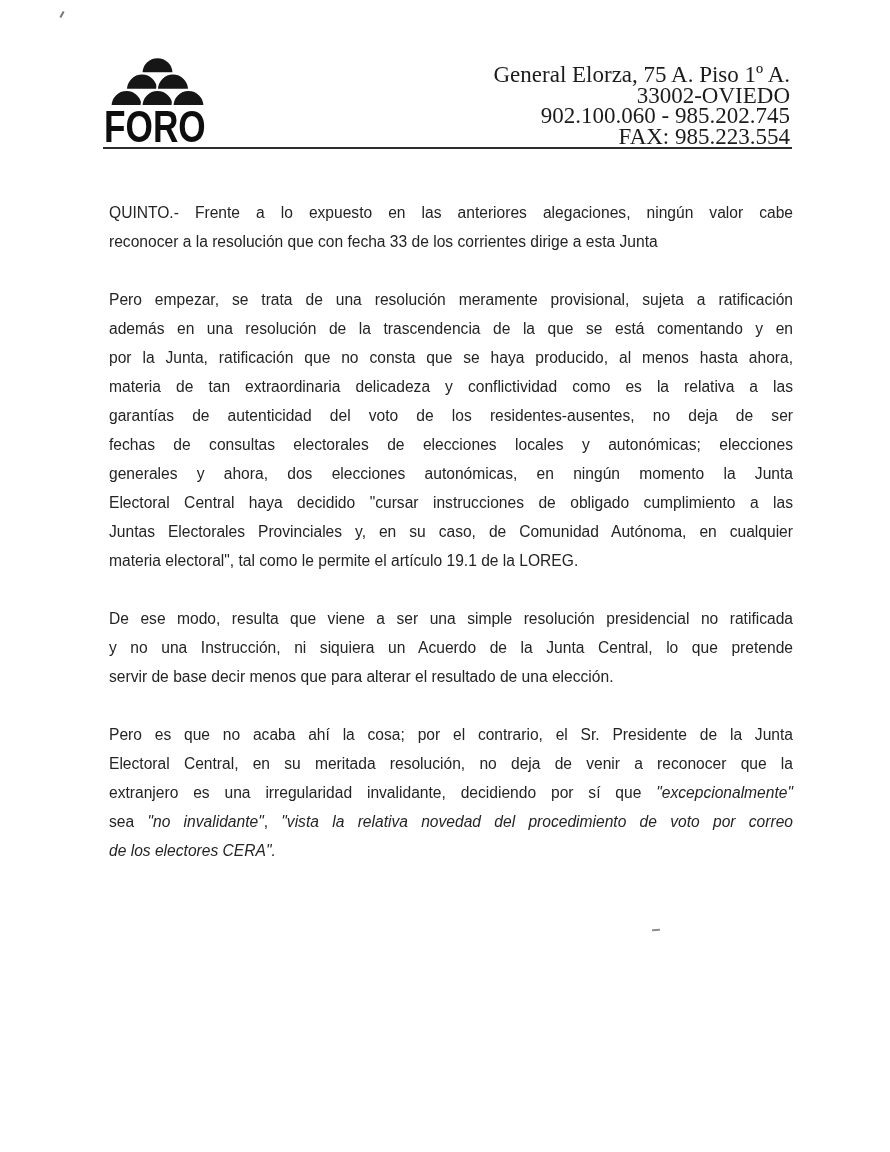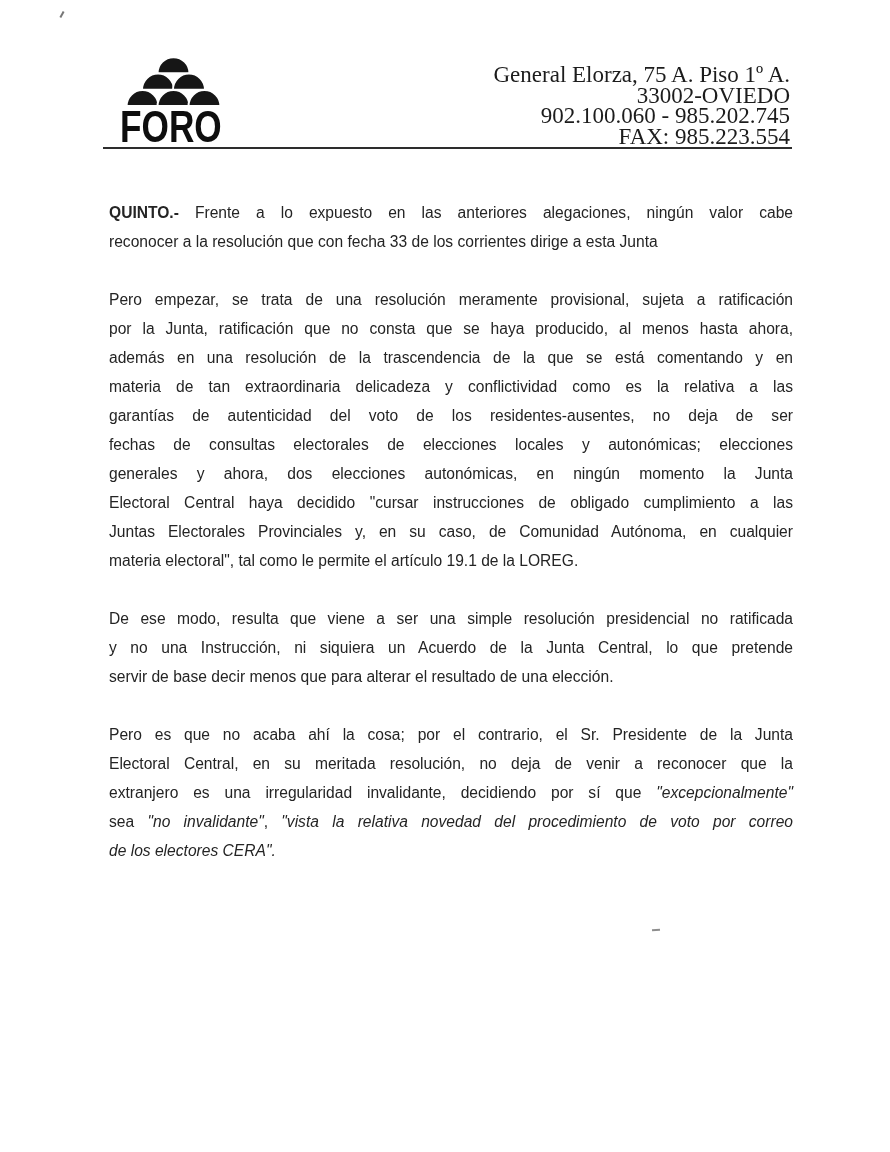--- a/index.html
+++ b/index.html
@@ -7,21 +7,21 @@
     position:relative;width:890px;height:1152px;background:#ffffff;
     font-family:"Liberation Sans",sans-serif;overflow:hidden;margin:0 auto;
     color:#242424;
   }
   
   .artifact-tl{position:absolute;left:61px;top:11px;width:2px;height:7px;
     background:#555;transform:rotate(28deg);opacity:.8;}
   .artifact-dash{position:absolute;left:652px;top:929px;width:8px;height:2px;
     background:#8d8d8d;transform:rotate(-4deg);}
   
-  .logo{position:absolute;left:120px;top:48px;width:110px;}
+  .logo{position:absolute;left:104px;top:48px;width:110px;}
   .logo-domes{display:block;margin-left:6px;}
   .logo-domes path{fill:#161616;stroke:#ffffff;stroke-width:2;}
   .logo-text{
     font-weight:bold;font-size:44px;line-height:38px;color:#0e0e0e;
     transform:scaleX(0.80);transform-origin:0 50%;letter-spacing:0;
     white-space:nowrap;margin-top:0;
   }
   .address{
     position:absolute;right:100px;top:47px;text-align:right;
     font-family:"Liberation Serif",serif;font-size:23px;line-height:20.5px;
@@ -30,21 +30,21 @@
   }
   .rule{position:absolute;left:103px;top:147px;width:689px;height:2px;
     background:#2d2d2d;}
   
   .doc{position:absolute;left:109px;top:198px;width:684px;font-size:15.6px;}
   .para{margin:0 0 29px 0;}
   .para:last-child{margin-bottom:8px;}
   .line{line-height:29px;text-align:justify;text-align-last:justify;
     white-space:normal;}
   .line:last-child{text-align-last:left;}
-  .b{font-weight:bold;}
+  .b{font-weight:normal;}
   .i{font-style:italic;}
   .iu{font-style:italic;
     text-underline-offset:3px;text-decoration-thickness:1.3px;}
 </style>
 </head>
 <body>
 
 <div class="page">
 
   <div class="artifact-tl"></div>
@@ -73,22 +73,22 @@
     <div class="rule"></div>
   </div>
 
   <div class="doc">
       <div class="para">
         <div class="line"><span class="b">QUINTO.-</span><span> Frente a lo expuesto en las anteriores alegaciones, ningún valor cabe</span></div>
         <div class="line"><span>reconocer a la resolución que con fecha 33 de los corrientes dirige a esta Junta</span></div>
       </div>
       <div class="para">
         <div class="line"><span>Pero empezar, se trata de una resolución meramente provisional, sujeta a ratificación</span></div>
+        <div class="line"><span>además en una resolución de la trascendencia de la que se está comentando y en</span></div>
         <div class="line"><span>por la Junta, ratificación que no consta que se haya producido, al menos hasta ahora,</span></div>
-        <div class="line"><span>además en una resolución de la trascendencia de la que se está comentando y en</span></div>
         <div class="line"><span>materia de tan extraordinaria delicadeza y conflictividad como es la relativa a las</span></div>
         <div class="line"><span>garantías de autenticidad del voto de los residentes-ausentes, no deja de ser</span></div>
         <div class="line"><span>fechas de consultas electorales de elecciones locales y autonómicas; elecciones</span></div>
         <div class="line"><span>generales y ahora, dos elecciones autonómicas, en ningún momento la Junta</span></div>
         <div class="line"><span>Electoral Central haya decidido "cursar instrucciones de obligado cumplimiento a las</span></div>
         <div class="line"><span>Juntas Electorales Provinciales y, en su caso, de Comunidad Autónoma, en cualquier</span></div>
         <div class="line"><span>materia electoral", tal como le permite el artículo 19.1 de la LOREG.</span></div>
       </div>
       <div class="para">
         <div class="line"><span>De ese modo, resulta que viene a ser una simple resolución presidencial no ratificada</span></div>

